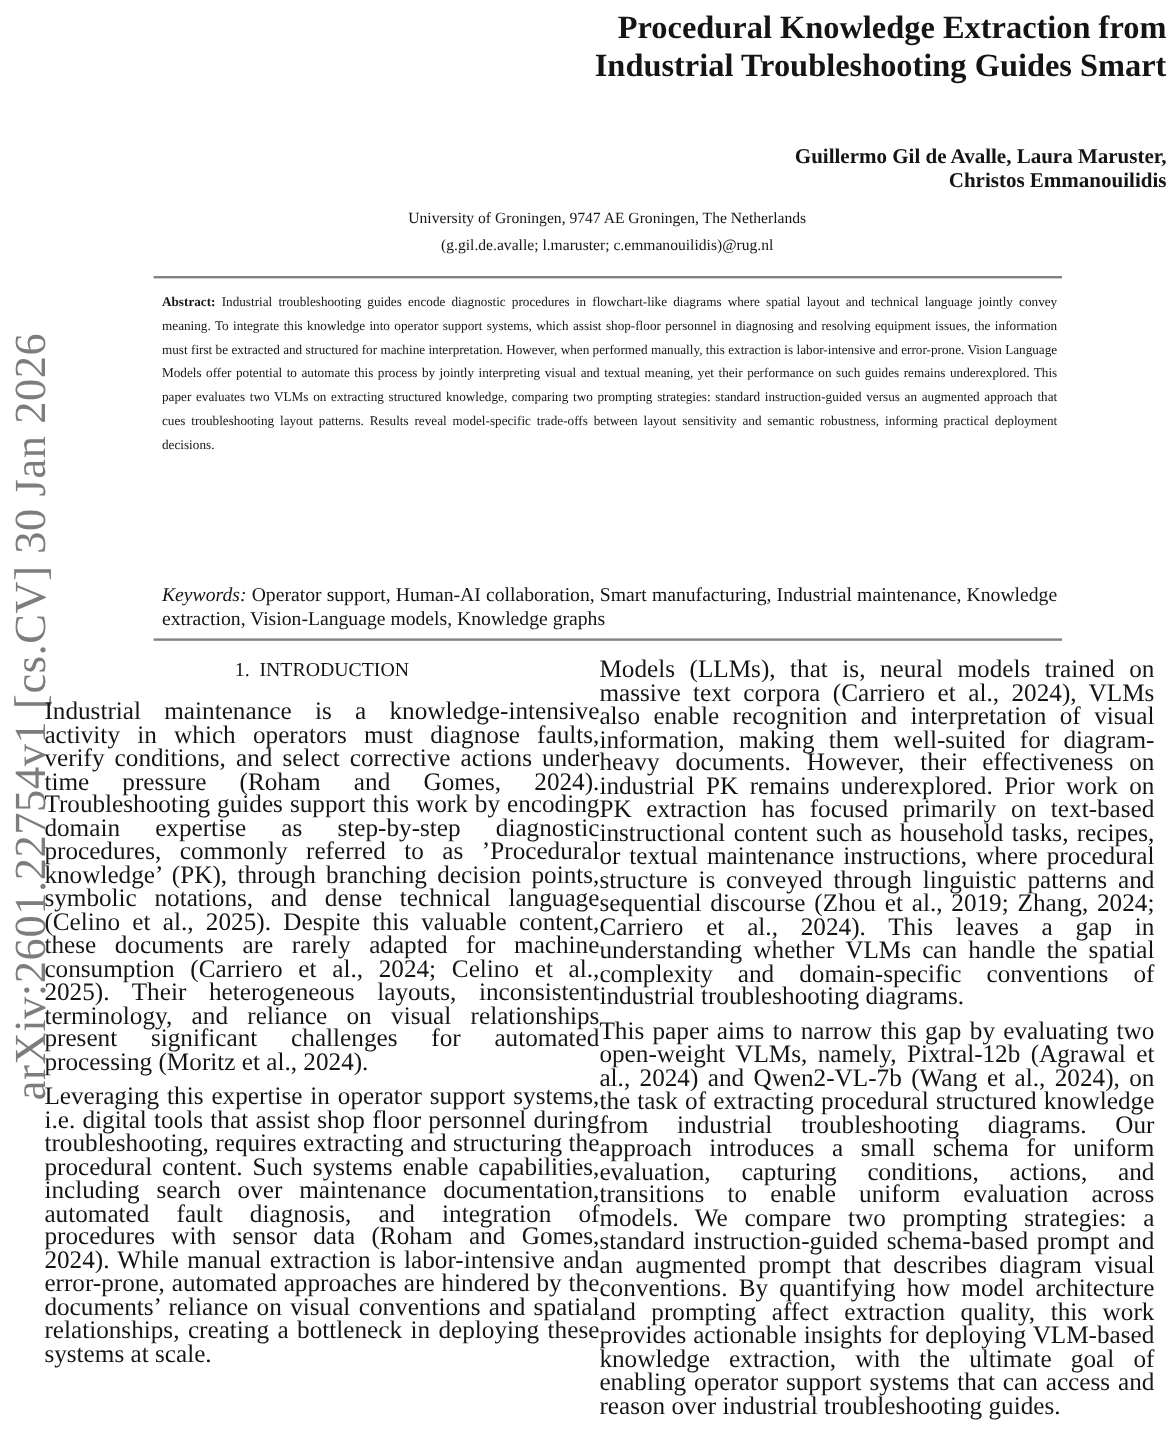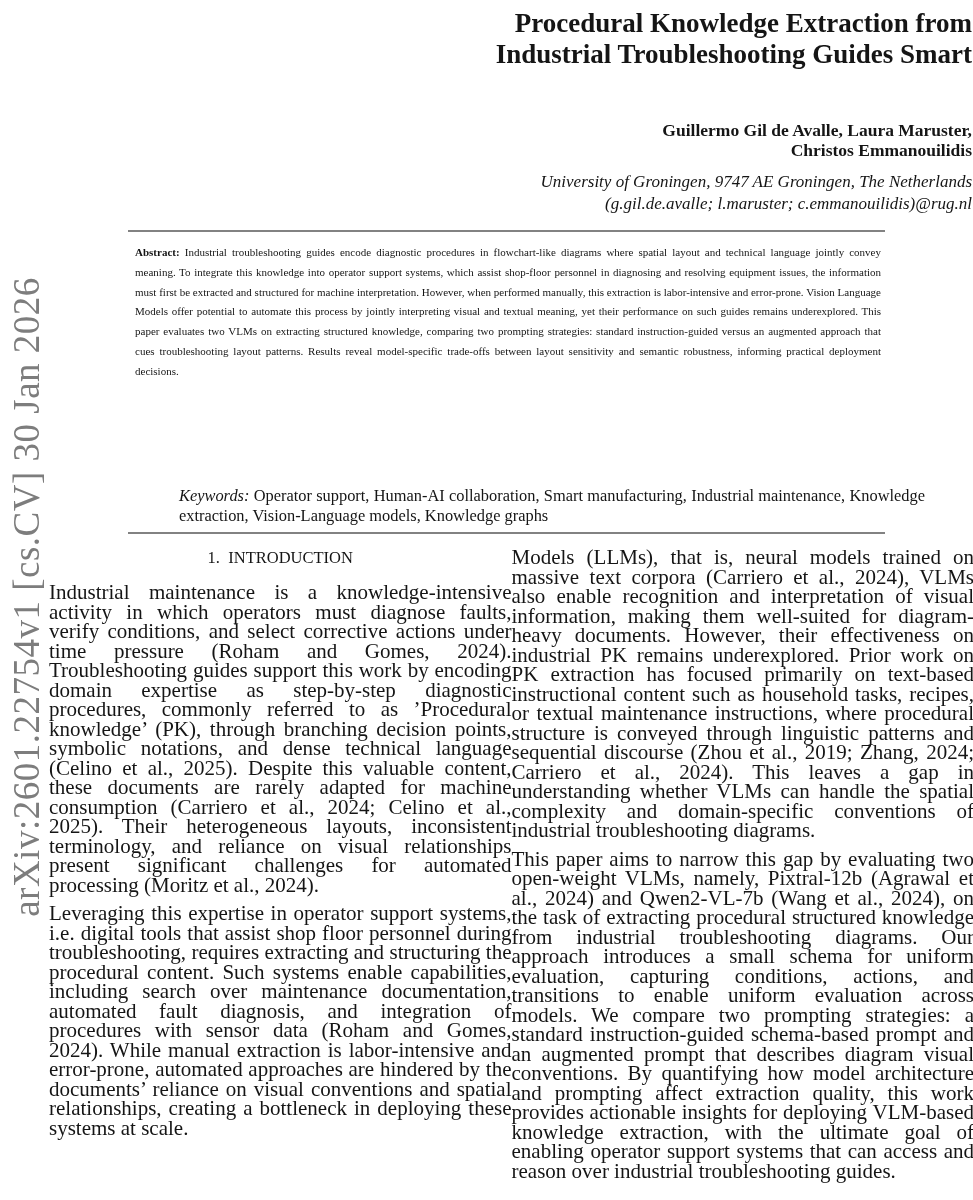--- a/index.html
+++ b/index.html
@@ -42,23 +42,22 @@
     font-size: 17.5px;
     font-weight: bold;
     line-height: 20px;
     margin-top: 12px;
   }
   .affiliation-block {
     position: absolute;
     top: 171px;
     left: 40px;
     width: 932px;
-    text-align: right;
-    font-style: italic;
-    font-size: 17px;
+    text-align: center;
+    font-size: 13px;
     line-height: 22px;
   }
   .rule { position: absolute; height: 2px; background: #828282; }
   .rule-top { top: 230px; left: 128px; width: 757px; }
   .rule-bottom { top: 532px; left: 128px; width: 757px; }
   .abstract-block {
     position: absolute;
     top: 243px;
     left: 135px;
     width: 746px;
@@ -67,31 +66,29 @@
     line-height: 19.8px;
   }
   .keywords-block {
     position: absolute;
     top: 486px;
     left: 135px;
     width: 746px;
     text-align: justify;
     font-size: 16.4px;
     line-height: 19.8px;
-    margin-left: 44px;
   }
   .bold { font-weight: bold; }
   .italic { font-style: italic; }
   .columns {
     position: absolute;
     top: 548px;
     left: 37px;
     width: 925px;
     display: flex;
-    margin-left: 12px;
   }
   .column { flex: 1; min-width: 0; }
   .section-heading {
     text-align: center;
     font-size: 16.5px;
     line-height: 20px;
     margin-bottom: 15px;
     white-space: pre;
   }
   .para {

